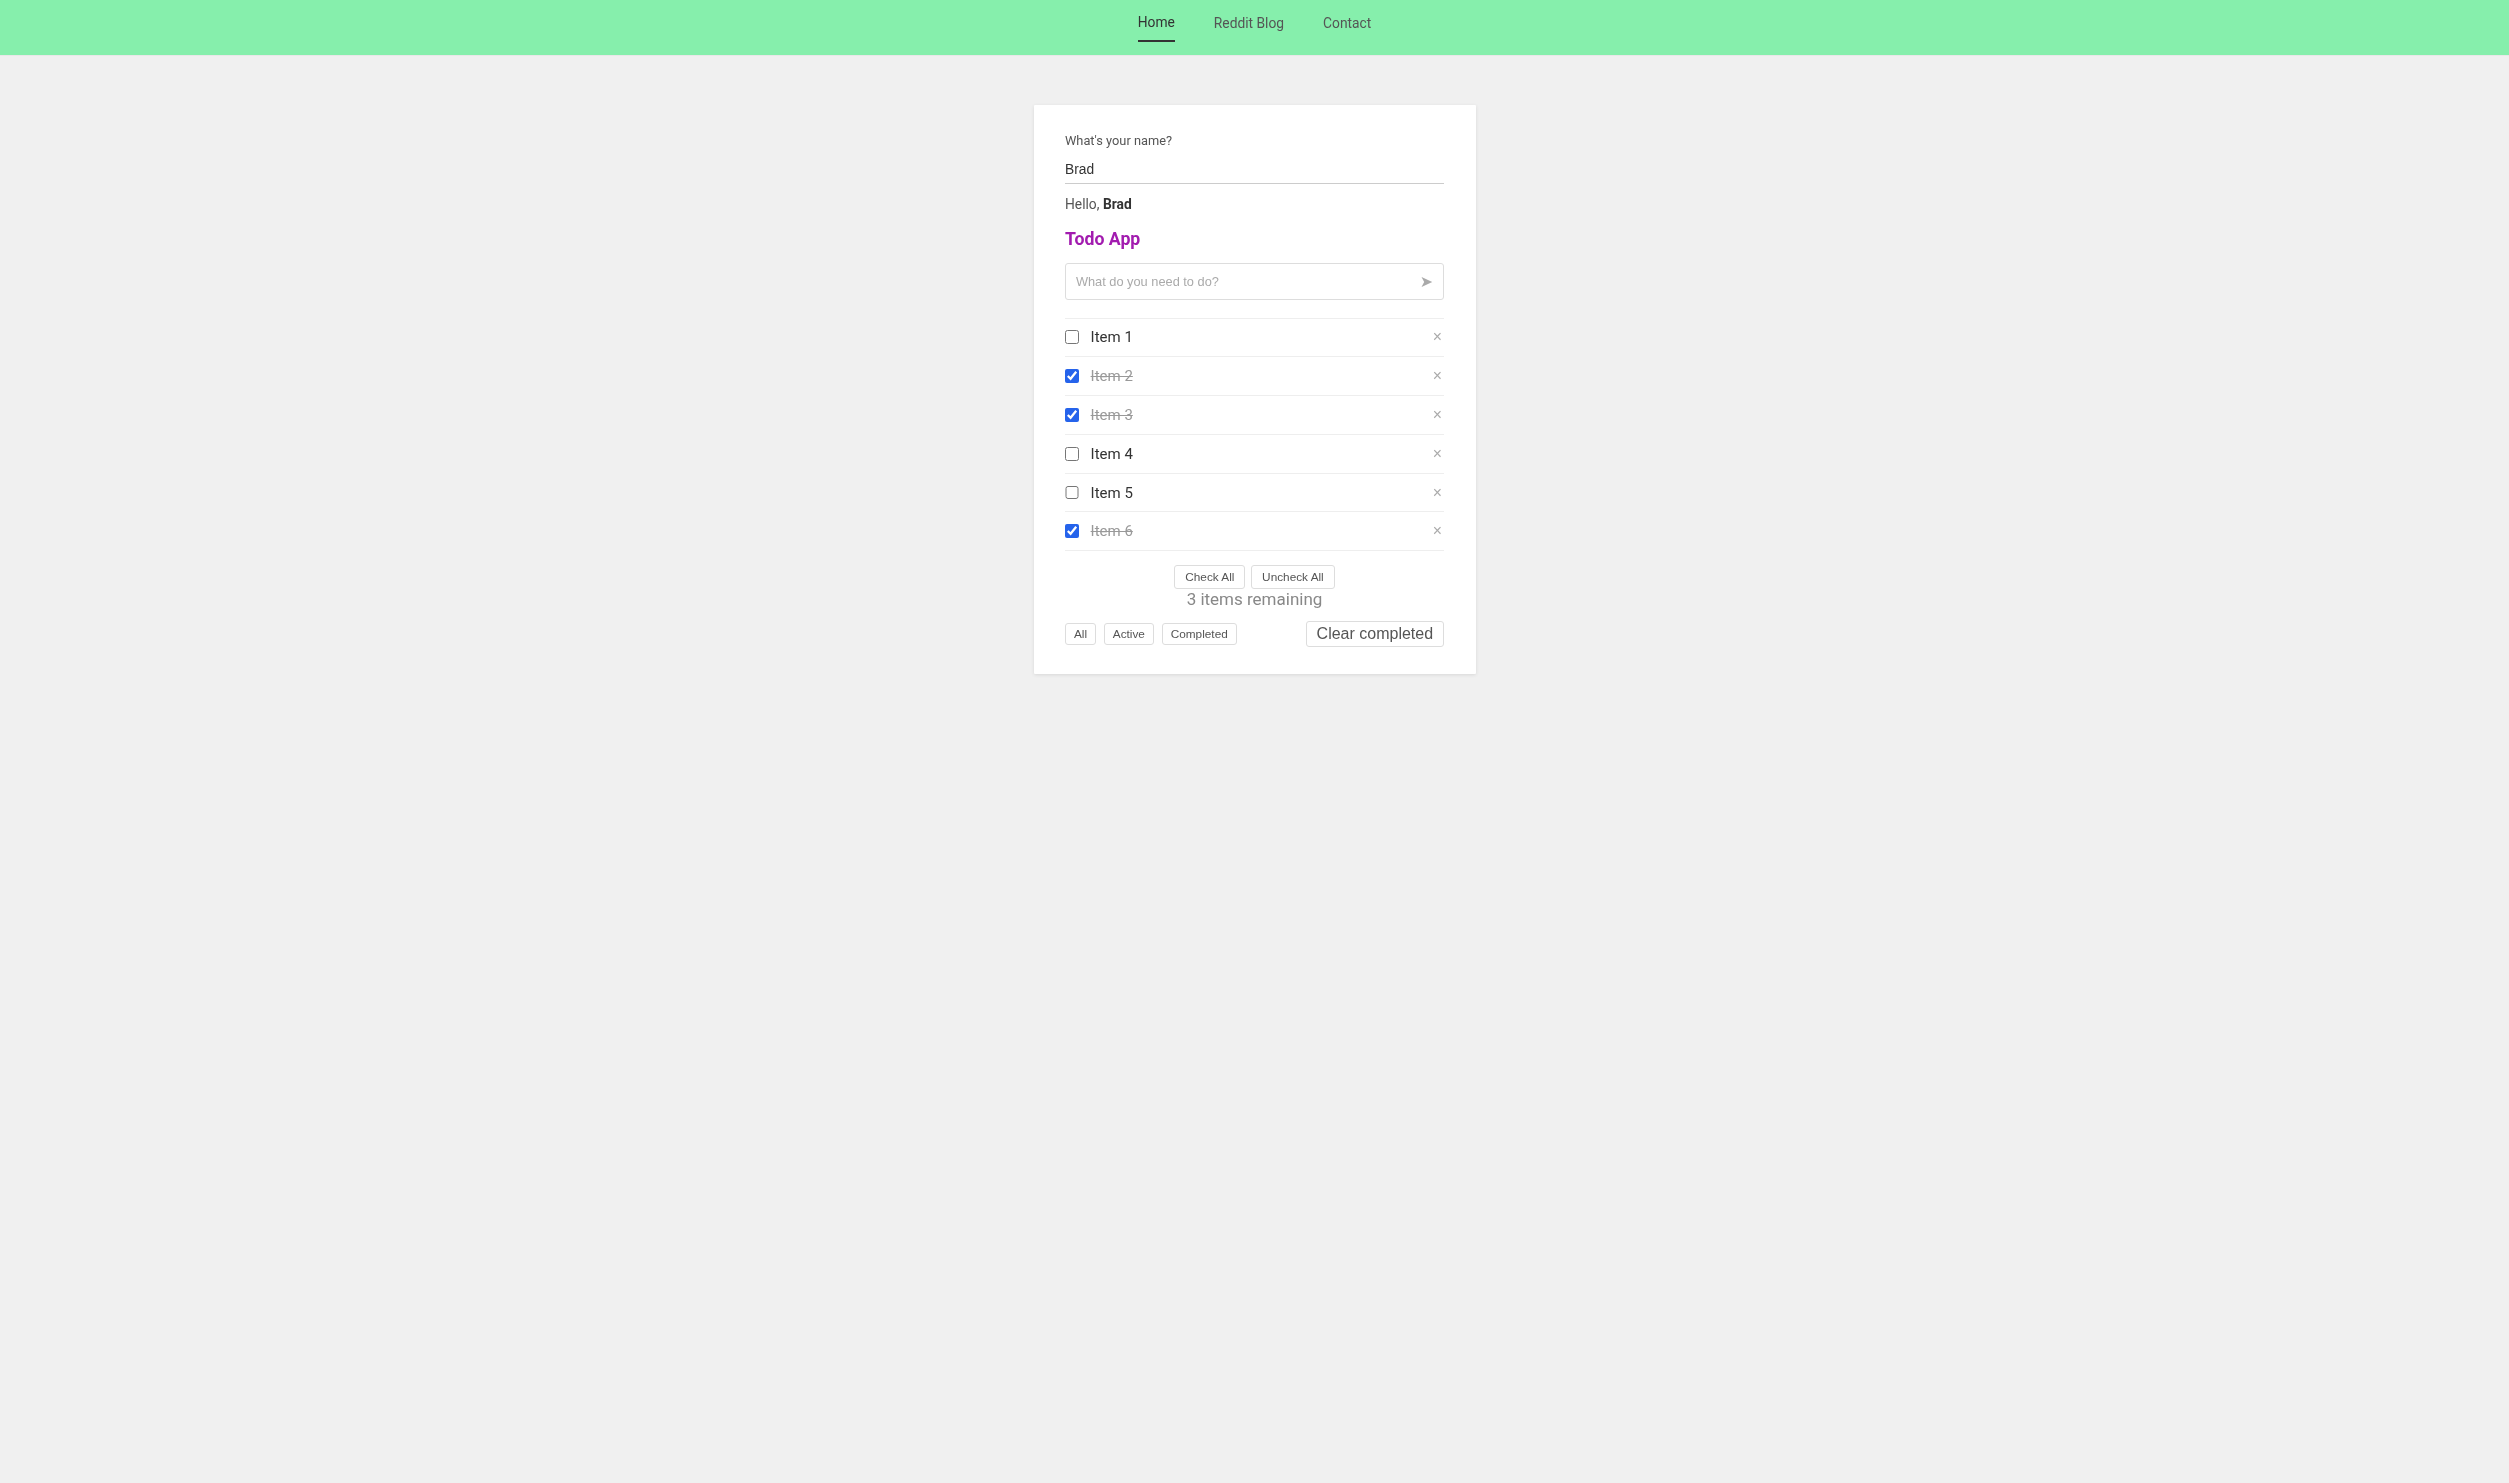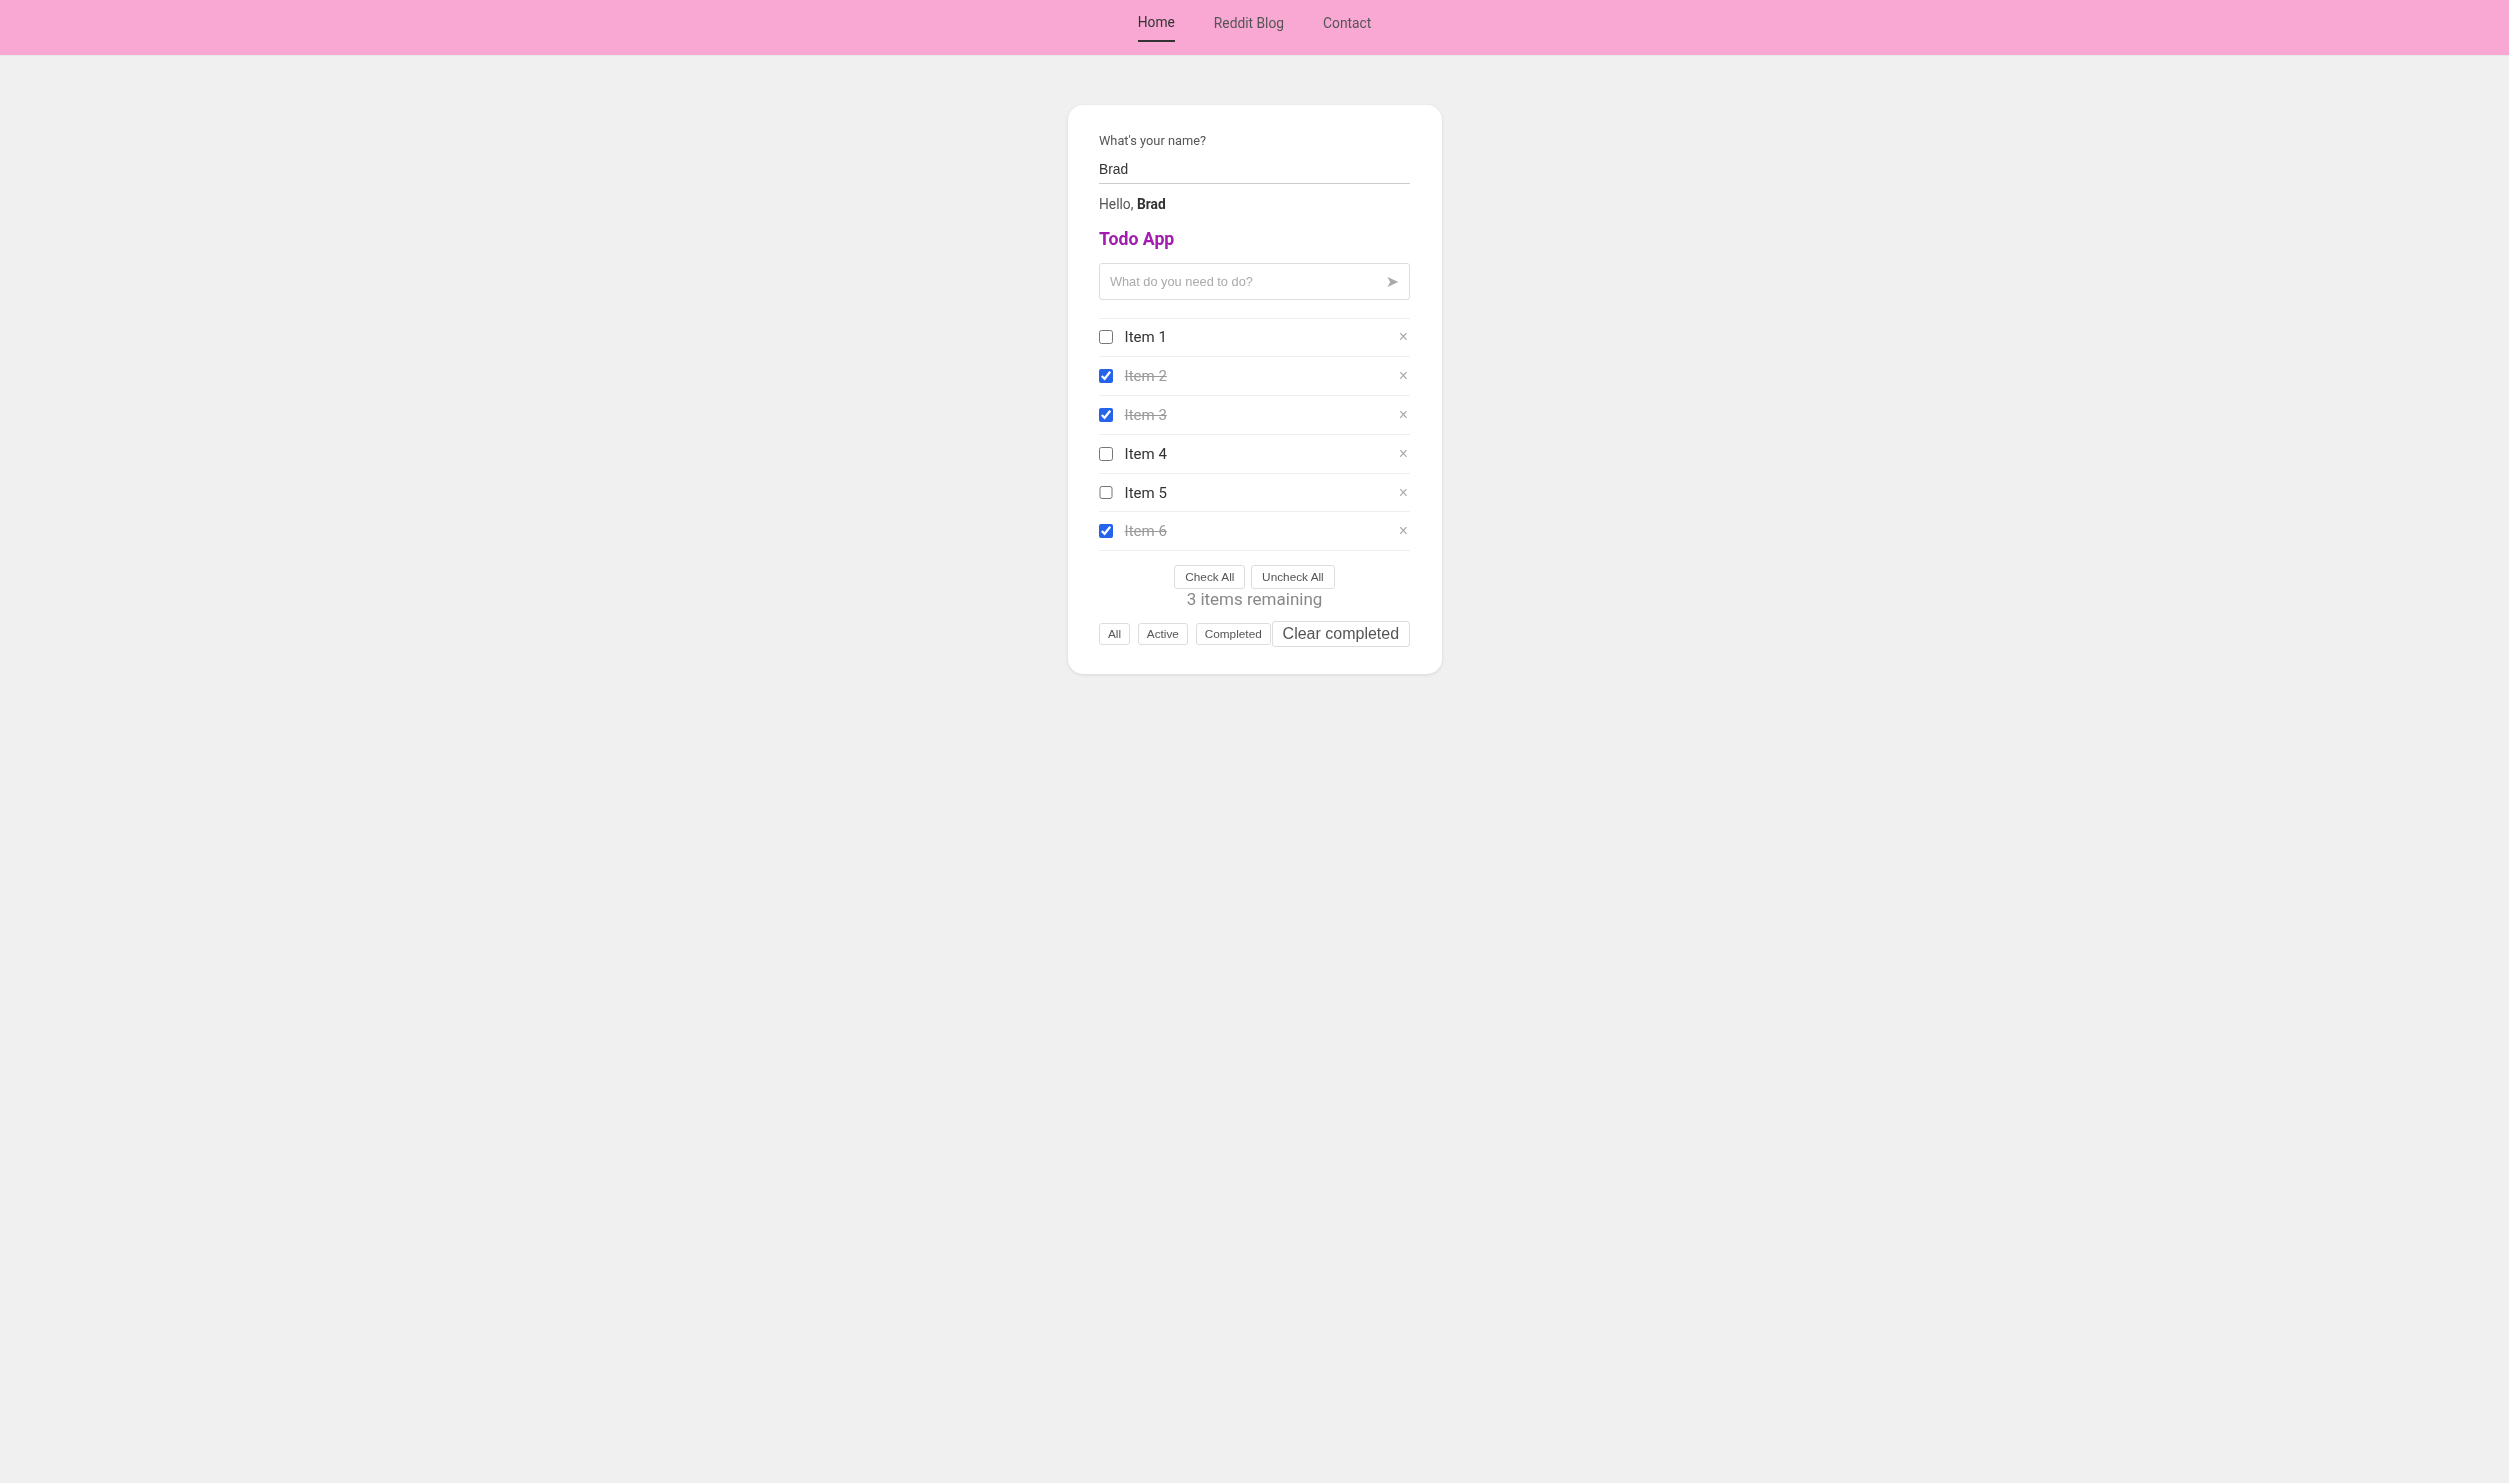--- a/index.html
+++ b/index.html
@@ -9,21 +9,21 @@
     }
 
     body {
       background-color: #f0f0f0;
       font-family: -apple-system, BlinkMacSystemFont, 'Segoe UI', Roboto, sans-serif;
       min-height: 100vh;
     }
 
     
     nav {
-      background: #f9a8d4;
+      background: #86efac;
       display: flex;
       justify-content: center;
       align-items: center;
       gap: 39px;
       padding: 13.8px 0;
       border-bottom: 1px solid #e8e8e8;
     }
 
     .nav-link {
       font-size: 13.8px;
@@ -40,24 +40,24 @@
 
     
     .page-content {
       display: flex;
       justify-content: center;
       padding: 49px 19.7px;
     }
 
     .card {
       background: #fff;
-      border-radius: 15px;
+      border-radius: 1px;
       box-shadow: 0 1px 3.9px rgba(0,0,0,0.1);
       padding: 27.6px 31.5px;
-      width: 374px;
+      width: 442px;
     }
 
     
     .name-label {
       font-size: 12.8px;
       color: #555;
       margin-bottom: 9.9px;
     }
 
     .name-input {

